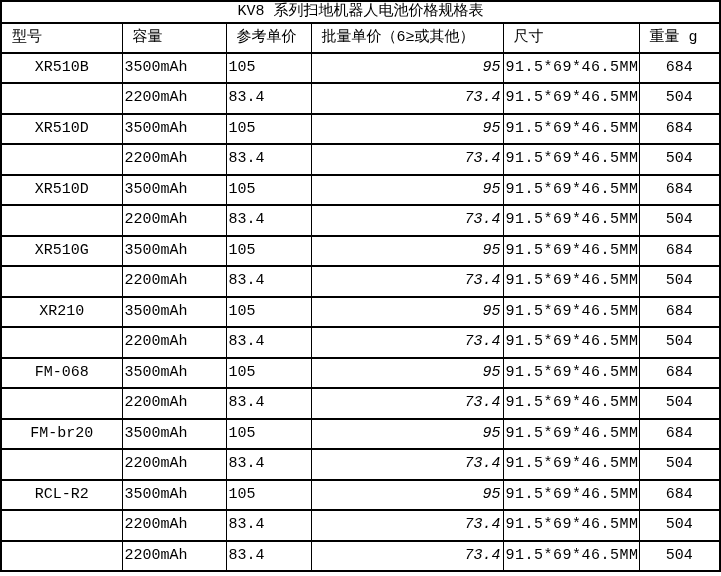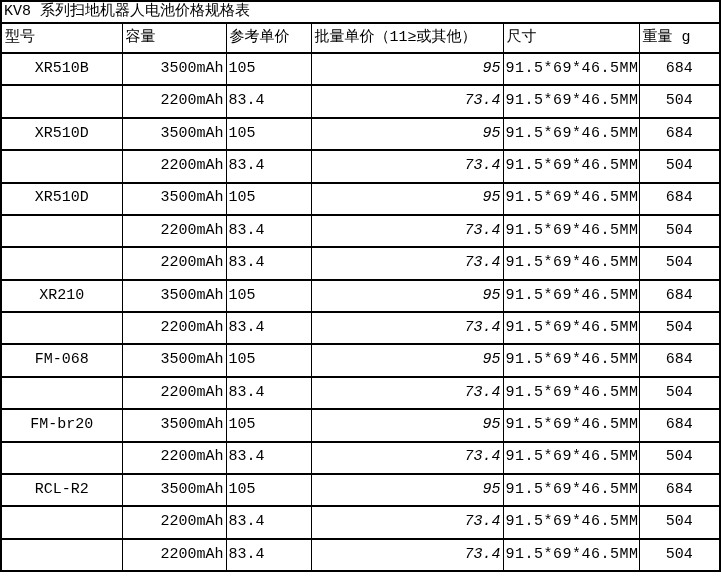--- a/index.html
+++ b/index.html
@@ -25,32 +25,32 @@
     border-width: 2px 1px;        
     font-weight: normal;
     font-size: 15px;
     line-height: 1.1;
     padding: 0 2px;
     white-space: nowrap;
     overflow: hidden;
     vertical-align: middle;
   }
   .title-cell {
-    text-align: left;
+    text-align: center;
     height: 20px;
     border-width: 2px !important;
     font-size: 15px;
   }
   .spec thead th.colhead {
     text-align: left;
     height: 28px;
-    padding-left: 3px;
+    padding-left: 10px;
   }
   .c0 { text-align: center; margin-left: 9px; }
-  .c1 { text-align: right; padding-left: 3px; }
+  .c1 { text-align: left; padding-left: 3px; }
   .c2 { text-align: left; }
   .c3 { text-align: right; padding-left: 50px; font-style: italic; }
   .c4 { text-align: left; padding-left: 2px; font-size: 12.5px; letter-spacing: 0.5px; }
   .c5 { text-align: center; }
 </style>
 </head>
 <body>
 
 <div class="page">
   <table class="spec">
@@ -63,21 +63,21 @@
       <col style="width:81px">
     </colgroup>
     <thead>
       <tr>
         <th class="title-cell" colspan="6">KV8 系列扫地机器人电池价格规格表</th>
       </tr>
       <tr>
         <th class="colhead">型号</th>
         <th class="colhead">容量</th>
         <th class="colhead">参考单价</th>
-        <th class="colhead">批量单价（11≥或其他）</th>
+        <th class="colhead">批量单价（6≥或其他）</th>
         <th class="colhead">尺寸</th>
         <th class="colhead">重量 g</th>
       </tr>
     </thead>
     <tbody>
         <tr>
     <td class="c0">XR510B</td>
     <td class="c1">3500mAh</td>
     <td class="c2">105</td>
     <td class="c3">95</td>
@@ -118,20 +118,28 @@
   </tr>
         <tr>
     <td class="c0"></td>
     <td class="c1">2200mAh</td>
     <td class="c2">83.4</td>
     <td class="c3">73.4</td>
     <td class="c4">91.5*69*46.5MM</td>
     <td class="c5">504</td>
   </tr>
         <tr>
+    <td class="c0">XR510G</td>
+    <td class="c1">3500mAh</td>
+    <td class="c2">105</td>
+    <td class="c3">95</td>
+    <td class="c4">91.5*69*46.5MM</td>
+    <td class="c5">684</td>
+  </tr>
+        <tr>
     <td class="c0"></td>
     <td class="c1">2200mAh</td>
     <td class="c2">83.4</td>
     <td class="c3">73.4</td>
     <td class="c4">91.5*69*46.5MM</td>
     <td class="c5">504</td>
   </tr>
         <tr>
     <td class="c0">XR210</td>
     <td class="c1">3500mAh</td>

